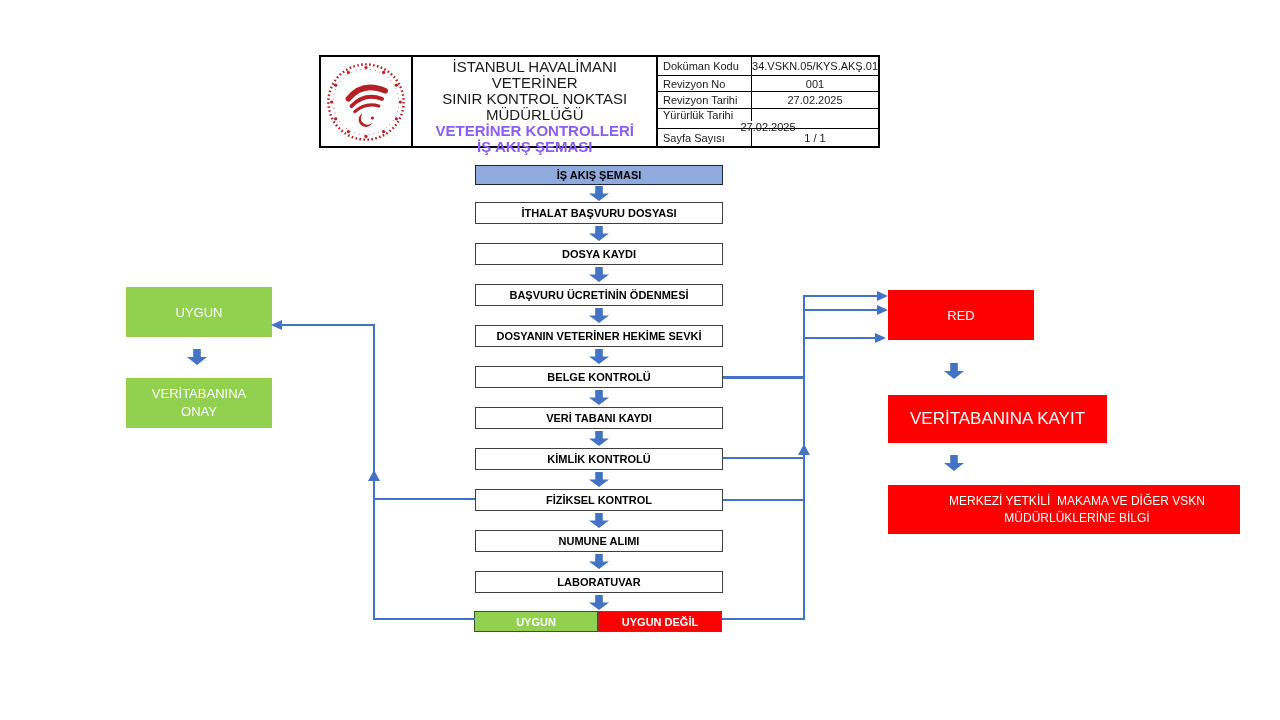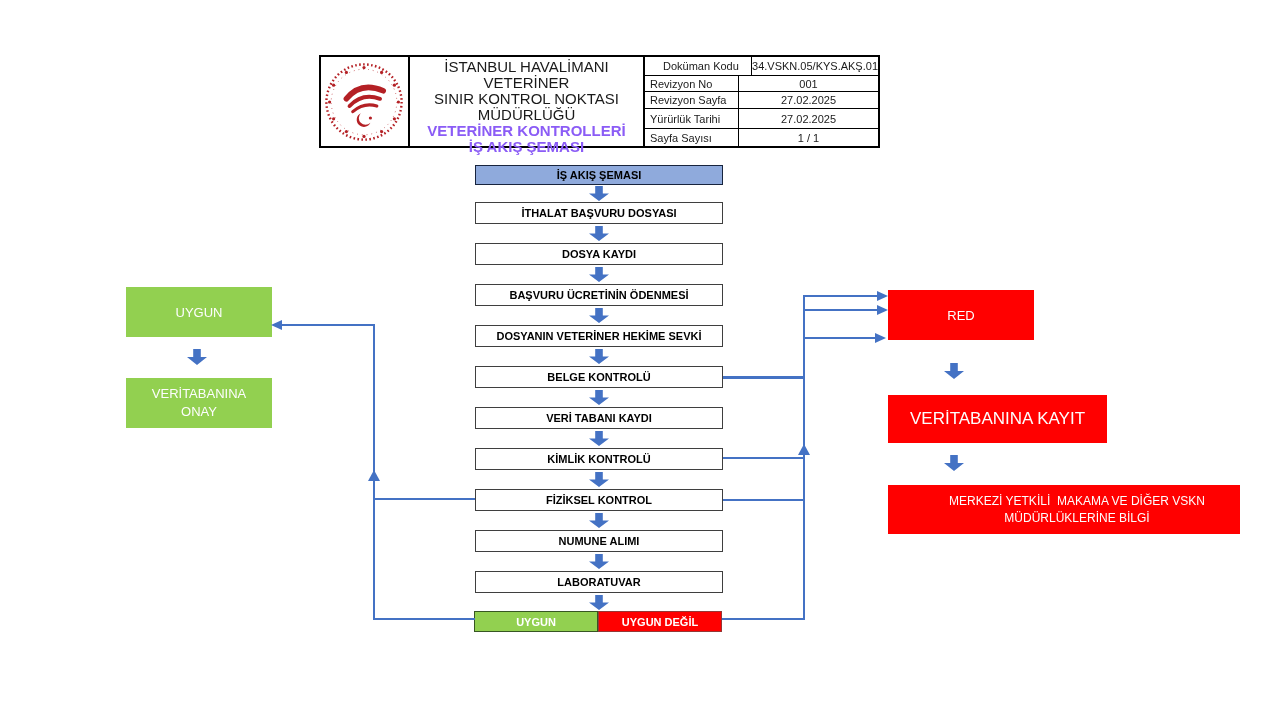--- a/index.html
+++ b/index.html
@@ -88,33 +88,33 @@
         <div class="org-line">İSTANBUL HAVALİMANI VETERİNER</div>
         <div class="org-line">SINIR KONTROL NOKTASI</div>
         <div class="org-line">MÜDÜRLÜĞÜ</div>
       </div>
       <div>
         <div class="doc-title">VETERİNER KONTROLLERİ</div>
         <div class="doc-title">İŞ AKIŞ ŞEMASI</div>
       </div>
     </div>
     <div class="hdr-meta">
-      <div class="meta-row" style="height:18px;padding-left:13px;">
+      <div class="meta-row" style="height:18px;">
         <div class="meta-label">Doküman Kodu</div>
         <div class="meta-value">34.VSKN.05/KYS.AKŞ.01</div>
       </div>
       <div class="meta-row" style="height:15px;">
         <div class="meta-label">Revizyon No</div>
         <div class="meta-value">001</div>
       </div>
       <div class="meta-row" style="height:16px;">
-        <div class="meta-label">Revizyon Sayfa</div>
+        <div class="meta-label">Revizyon Tarihi</div>
         <div class="meta-value">27.02.2025</div>
       </div>
-      <div class="meta-row" style="height:19px;">
+      <div class="meta-row" style="height:19px;flex-direction:column;">
         <div class="meta-label">Yürürlük Tarihi</div>
         <div class="meta-value">27.02.2025</div>
       </div>
       <div class="meta-row">
         <div class="meta-label">Sayfa Sayısı</div>
         <div class="meta-value">1 / 1</div>
       </div>
     </div>
   </div>
 

